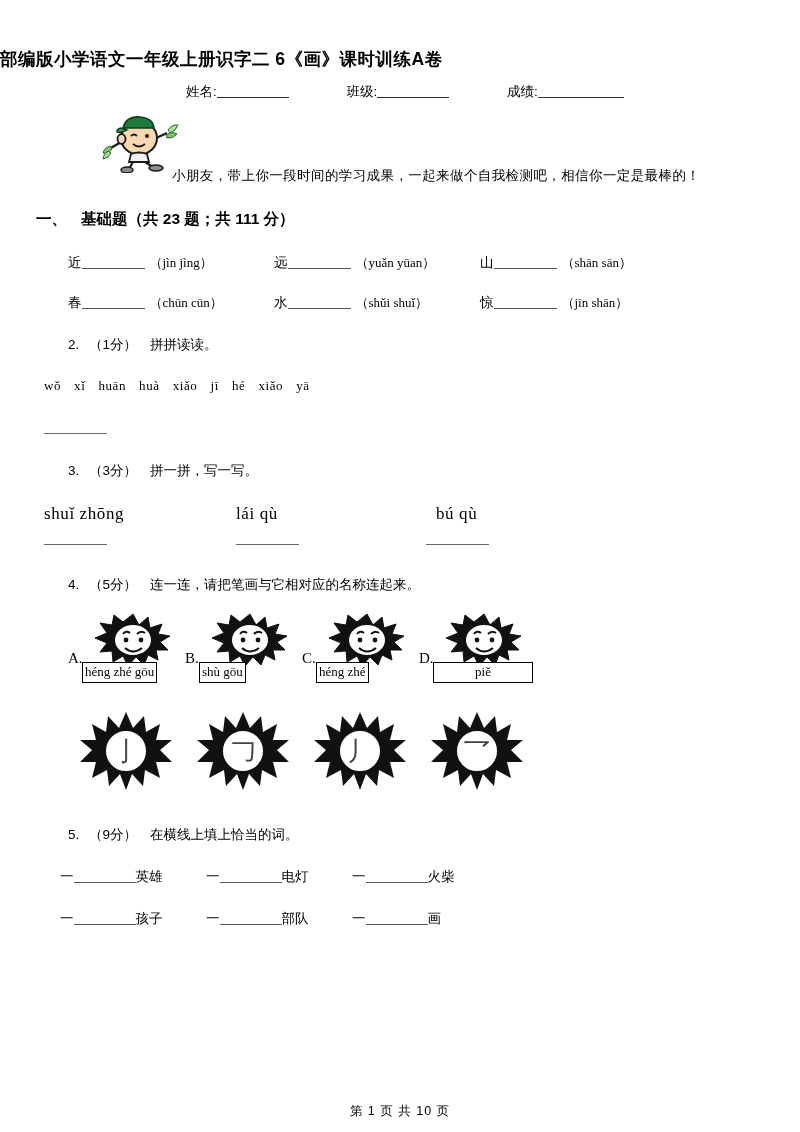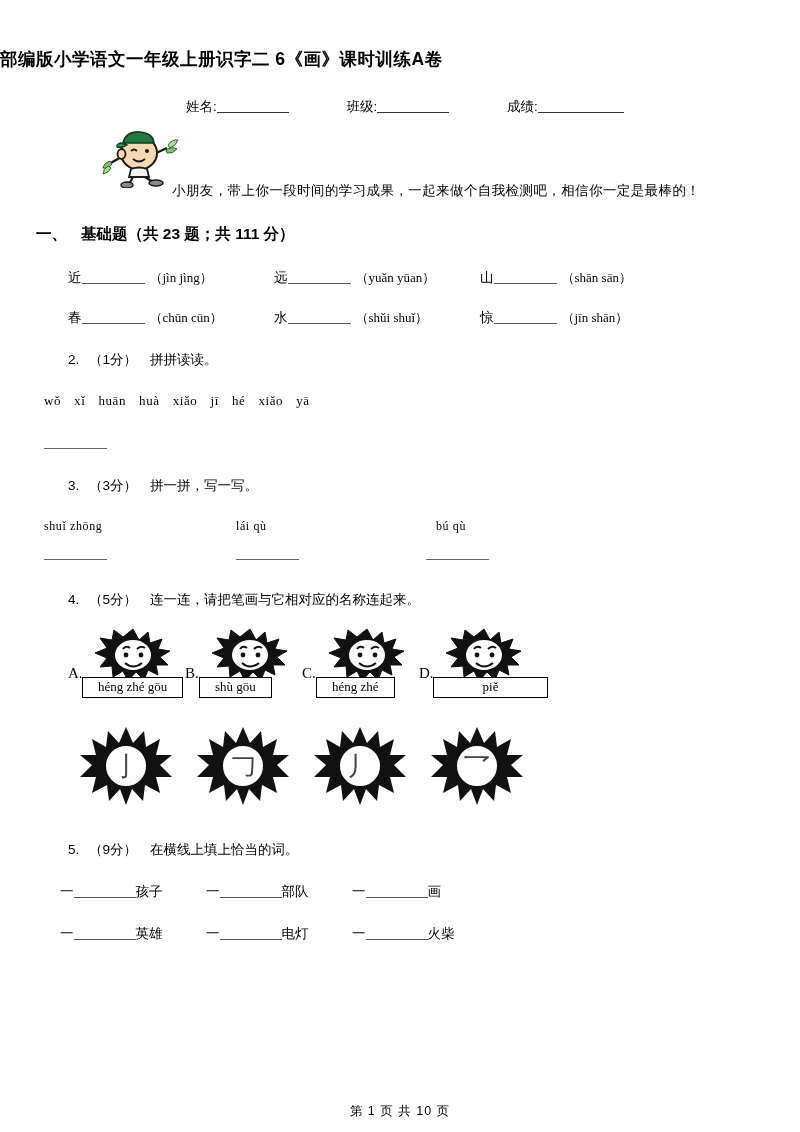--- a/index.html
+++ b/index.html
@@ -20,21 +20,21 @@
     text-align: left;
     font-size: 17.5px;
     font-weight: 700;
     letter-spacing: 0.5px;
     margin-top: 47px;
     font-family: "Liberation Sans", "DejaVu Sans", sans-serif;
   }
 
   
   .info-row {
-    margin-top: 27px;
+    margin-top: 12px;
     padding-left: 186px;
     font-size: 13.5px;
     font-family: "Liberation Sans", "DejaVu Sans", sans-serif;
   }
   .info-item { display: inline-block; margin-right: 54px; white-space: nowrap; }
   .info-item:last-child { margin-right: 0; }
   .blank-u { display: inline-block; border-bottom: 1px solid #333; width: 72px; vertical-align: -2px; }
   .blank-u.w86 { width: 86px; }
 
   
@@ -80,42 +80,42 @@
     margin-left: -24px;
     font-family: "Liberation Serif", "DejaVu Serif", serif;
     font-size: 13px;
     letter-spacing: 0.6px;
     white-space: nowrap;
   }
   .pinyin-line .syl { display: inline-block; margin-right: 13px; }
   .write-blank-row { margin-top: 26px; margin-left: -24px; }
   .write-blank { display: inline-block; border-bottom: 1px solid #666; width: 63px; height: 1px; }
   .q3-pinyin { margin-top: 24px; margin-left: -24px; font-family: "Liberation Serif","DejaVu Serif",serif;
-               font-size: 12px; letter-spacing: .6px; white-space: nowrap; position: relative; height: 18px; }
+               font-size: 17px; letter-spacing: .6px; white-space: nowrap; position: relative; height: 18px; }
   .q3-pinyin span.p1 { position: absolute; left: 0; }
   .q3-pinyin span.p2 { position: absolute; left: 192px; }
   .q3-pinyin span.p3 { position: absolute; left: 392px; }
   .q3-blanks { margin-top: 22px; margin-left: -24px; position: relative; height: 8px; }
   .q3-blanks i { position: absolute; border-bottom: 1px solid #666; width: 63px; height: 1px; display: block; }
   .q3-blanks i.b1 { left: 0; }
   .q3-blanks i.b2 { left: 192px; }
   .q3-blanks i.b3 { left: 382px; }
 
   
   .sun-row-1 { margin-top: 18px; position: relative; height: 92px; padding-left: 12px; }
   .sun-item { position: absolute; top: 0; width: 160px; }
   .sun-item .opt-letter {
     position: absolute; left: 0; top: 38px;
     font-size: 15px; font-family: "Liberation Serif","DejaVu Serif",serif;
   }
   .sun-face { position: absolute; left: 22px; top: 0; width: 86px; height: 58px; }
   .label-box {
     position: absolute; left: 14px; top: 50px;
     border: 1.5px solid #000; background: #fff;
-    padding: 2px 15px; font-size: 13px;
+    padding: 2px 2px; font-size: 13px;
     font-family: "Liberation Serif","DejaVu Serif",serif;
     text-align: center; white-space: nowrap; line-height: 1.15;
   }
   .sun-row-2 { margin-top: 6px; position: relative; height: 92px; padding-left: 12px; }
   .sun-stroke-item { position: absolute; top: 0; width: 160px; }
 
   
   .fill-row { margin-top: 24px; font-size: 13.5px; white-space: nowrap;
     font-family: "Liberation Sans","DejaVu Sans",sans-serif; margin-left: -8px; }
   .fill-cell { display: inline-block; width: 146px; }
@@ -265,21 +265,21 @@
         <span class="opt-letter">D.</span>
         <svg class="sun-face" viewBox="0 0 86 58">
           <path d="M43 2 L49 13 L58 5 L60 16 L72 12 L68 22 L80 24 L70 30 L78 38 L66 38 L68 48 L58 43 L54 53 L46 45 L38 54 L33 44 L23 50 L22 39 L10 40 L17 31 L5 26 L17 21 L10 11 L22 13 L24 3 L33 10 Z" fill="#111" stroke="#111" stroke-width="1"></path>
           <ellipse cx="43" cy="28" rx="19" ry="16" fill="#fff" stroke="#111" stroke-width="2"></ellipse>
           <path d="M33 22 q3 -4 7 -1" stroke="#111" stroke-width="2" fill="none"></path>
           <path d="M47 22 q4 -4 8 -1" stroke="#111" stroke-width="2" fill="none"></path>
           <circle cx="36" cy="28" r="2.4" fill="#111"></circle>
           <circle cx="51" cy="28" r="2.4" fill="#111"></circle>
           <path d="M35 36 q8 7 17 0" stroke="#111" stroke-width="2" fill="none"></path>
         </svg>
-        <div class="label-box" style="width:115px">piě</div>
+        <div class="label-box" style="width:100px">piě</div>
       </div>
     </div>
 
     <div class="sun-row-2">
       <div class="sun-stroke-item" style="left:10px">
         <svg viewBox="0 0 96 90" style="width:96px;height:90px">
           <path d="M48 2 L55 18 L66 6 L68 22 L82 14 L78 30 L94 30 L82 40 L94 52 L78 52 L82 68 L67 60 L65 76 L54 64 L48 80 L42 64 L31 76 L29 60 L14 68 L18 52 L2 52 L14 40 L2 30 L18 30 L14 14 L28 22 L30 6 L41 18 Z" fill="#111"></path>
           <circle cx="48" cy="41" r="21" fill="#fff" stroke="#111" stroke-width="2"></circle>
           <text x="48" y="50" font-size="26" text-anchor="middle" fill="#444" font-family="'Liberation Serif', serif">亅</text>
         </svg>
@@ -306,22 +306,22 @@
         </svg>
       </div>
     </div>
   </div>
 
   <div class="q">
     <div class="q-head">
       <span class="q-no">5.</span><span class="q-pts">（9分）</span><span>在横线上填上恰当的词。</span>
     </div>
     <div class="fill-row">
+      <span class="fill-cell"><span>一</span><span class="u"></span><span>英雄</span></span><span class="fill-cell"><span>一</span><span class="u"></span><span>电灯</span></span><span class="fill-cell"><span>一</span><span class="u"></span><span>火柴</span></span>
+    </div>
+    <div class="fill-row">
       <span class="fill-cell"><span>一</span><span class="u"></span><span>孩子</span></span><span class="fill-cell"><span>一</span><span class="u"></span><span>部队</span></span><span class="fill-cell"><span>一</span><span class="u"></span><span>画</span></span>
     </div>
-    <div class="fill-row">
-      <span class="fill-cell"><span>一</span><span class="u"></span><span>英雄</span></span><span class="fill-cell"><span>一</span><span class="u"></span><span>电灯</span></span><span class="fill-cell"><span>一</span><span class="u"></span><span>火柴</span></span>
-    </div>
   </div>
 
   <div class="footer">第 1 页  共 10 页</div>
 
 </div>
 
 </body></html>

